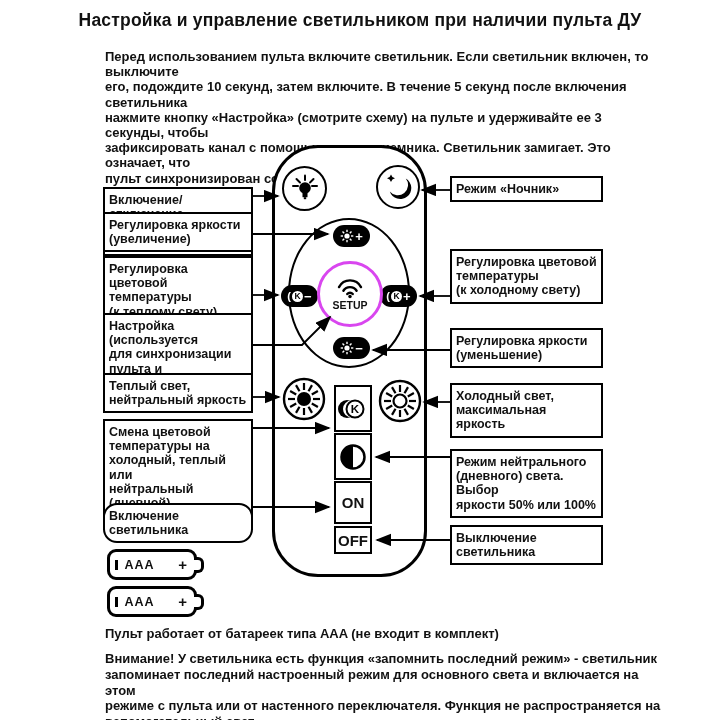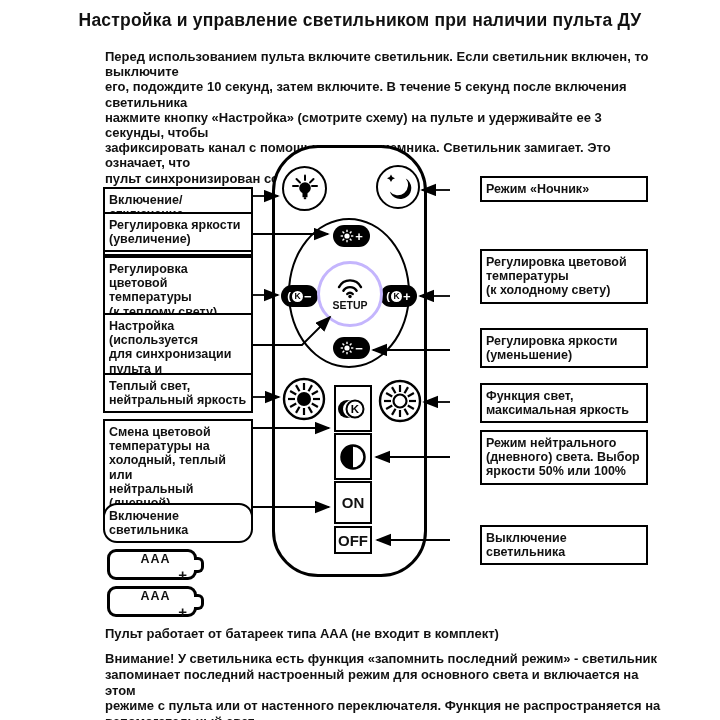--- a/index.html
+++ b/index.html
@@ -10,48 +10,48 @@
   }
   .abs{position:absolute;}
   .page-title{top:10px;left:0;width:720px;text-align:center;font-size:17.5px;letter-spacing:0.2px;}
   .intro{top:49px;left:105px;width:545px;font-size:13px;line-height:15.2px;white-space:pre-line;}
   .note{left:105px;top:626px;font-size:13px;}
   .warning{left:105px;top:651px;width:560px;font-size:13px;line-height:15.8px;white-space:pre-line;}
 
   
   .callout{border:2px solid #000;background:#fff;padding:4px 4px;font-size:12.5px;line-height:14.2px;white-space:pre-line;box-sizing:border-box;}
   .lbox{left:103px;width:150px;}
-  .rbox{left:450px;width:168px;margin-left:30px;}
+  .rbox{left:450px;width:153px;}
 
   
   .remote{left:272px;top:145px;width:155px;height:432px;border:3px solid #000;border-radius:46px;background:#fff;box-sizing:border-box;}
   .round-btn{border:2.4px solid #000;border-radius:50%;background:#fff;box-sizing:border-box;display:flex;align-items:center;justify-content:center;}
   .bulb-btn{left:282px;top:166px;width:45px;height:45px;}
   .moon-btn{left:376px;top:165px;width:44px;height:44px;}
   .dpad{left:288px;top:218px;width:122px;height:150px;border:2.8px solid #000;border-radius:50%;background:#fff;box-sizing:border-box;}
-  .setup-btn{left:317px;top:261px;width:66px;height:66px;border:3px solid #c4b5fd;border-radius:50%;background:#fff;box-sizing:border-box;display:flex;flex-direction:column;align-items:center;justify-content:center;}
+  .setup-btn{left:317px;top:261px;width:66px;height:66px;border:3px solid #d946ef;border-radius:50%;background:#fff;box-sizing:border-box;display:flex;flex-direction:column;align-items:center;justify-content:center;}
   .setup-label{font-size:10.5px;margin-top:0px;}
   .pill{background:#000;border-radius:11px;color:#fff;display:flex;align-items:center;justify-content:center;gap:1px;}
   .pill-up{left:333px;top:225px;width:37px;height:22px;}
   .pill-down{left:333px;top:337px;width:37px;height:22px;}
   .pill-left{left:281px;top:285px;width:37px;height:22px;}
   .pill-right{left:380px;top:285px;width:37px;height:22px;}
   .sign{font-size:13px;line-height:13px;color:#fff;}
   .paren{font-size:11px;line-height:12px;color:#fff;}
   .kdisc{width:11px;height:11px;border-radius:50%;background:#fff;color:#000;font-size:8.5px;line-height:11px;text-align:center;display:inline-block;}
   .sun-big{left:282px;top:377px;width:44px;height:44px;}
   .sun-big2{left:378px;top:379px;width:44px;height:44px;}
   .cell{left:334px;width:38px;border:2.4px solid #000;background:#fff;box-sizing:border-box;display:flex;align-items:center;justify-content:center;font-size:15px;}
   .cell1{top:385px;height:47px;}
   .cell2{top:433px;height:47px;}
   .cell3{top:481px;height:43px;}
   .cell4{top:526px;height:28px;}
 
   
-  .battery{left:107px;width:90px;height:31px;border:3px solid #000;border-radius:9px;background:#fff;box-sizing:border-box;display:flex;align-items:center;flex-direction:column;}
+  .battery{left:107px;width:90px;height:31px;border:3px solid #000;border-radius:9px;background:#fff;box-sizing:border-box;display:flex;align-items:center;}
   .batt1{top:549px;}
   .batt2{top:586px;}
   .batt-minus{width:2.5px;height:10px;background:#000;margin-left:5px;}
   .batt-label{font-size:12.5px;margin-left:7px;letter-spacing:1px;}
   .batt-plus{font-size:15px;margin-left:auto;margin-right:7px;}
   .batt-nub{position:absolute;right:-10px;top:50%;transform:translateY(-50%);width:10px;height:16px;border:3px solid #000;border-left:none;border-radius:0 6px 6px 0;background:#fff;box-sizing:border-box;}
 
   .overlay{position:absolute;left:0;top:0;pointer-events:none;}
   .overlay line,.overlay polyline{stroke:#000;stroke-width:1.8px;}
 </style>
@@ -225,23 +225,23 @@
 нейтральный (дневной)
 свет</div>
   <div class="abs callout lbox" style="top:503px;border-radius:14px;">Включение светильника</div>
 
   <div class="abs callout rbox" style="top:176px;">Режим «Ночник»</div>
   <div class="abs callout rbox" style="top:249px;">Регулировка цветовой
 температуры
 (к холодному свету)</div>
   <div class="abs callout rbox" style="top:328px;">Регулировка яркости
 (уменьшение)</div>
-  <div class="abs callout rbox" style="top:383px;">Функция свет,
+  <div class="abs callout rbox" style="top:383px;">Холодный свет,
 максимальная яркость</div>
-  <div class="abs callout rbox" style="top:430px;">Режим нейтрального
+  <div class="abs callout rbox" style="top:449px;">Режим нейтрального
 (дневного) света. Выбор
 яркости 50% или 100%</div>
   <div class="abs callout rbox" style="top:525px;">Выключение светильника</div>
 
   <div class="abs battery batt1">
     <div class="batt-minus"></div>
     <span class="batt-label">AAA</span>
     <span class="batt-plus">+</span>
     <div class="batt-nub"></div>
   </div>

